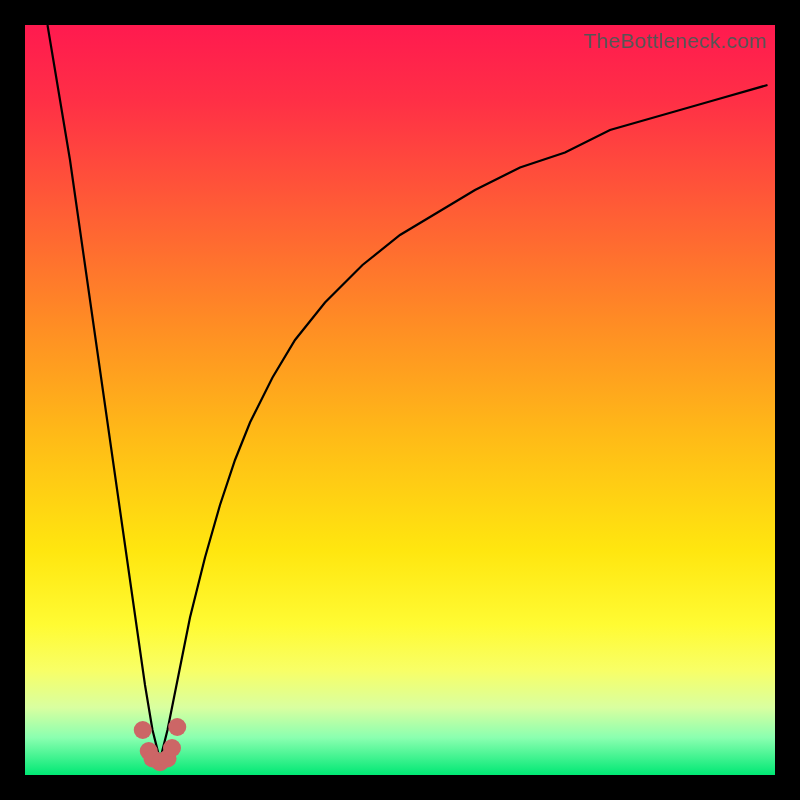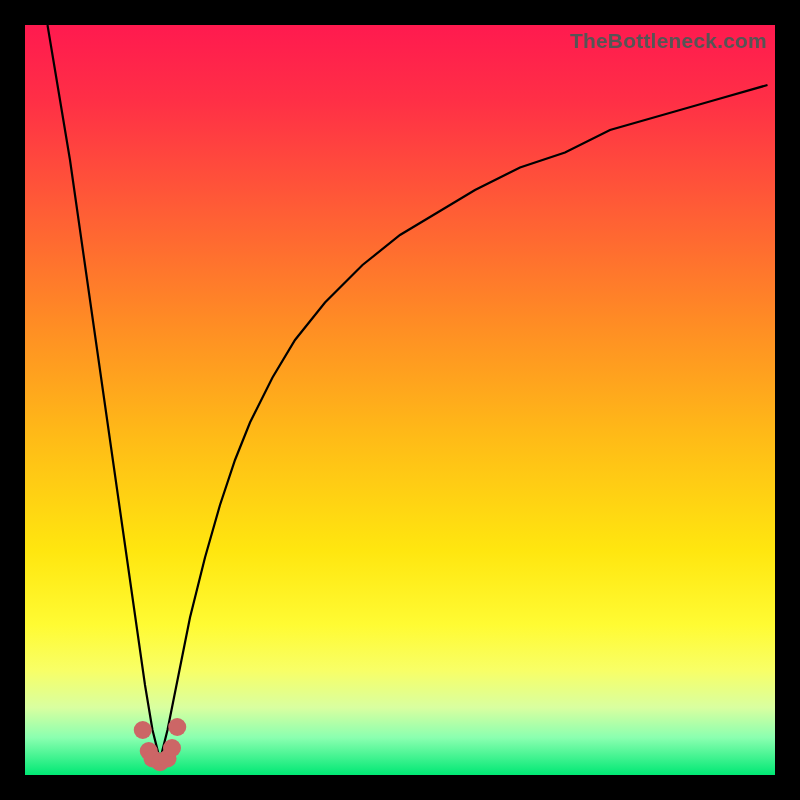--- a/index.html
+++ b/index.html
@@ -32,21 +32,21 @@
     left: 0;
     top: 0;
     width: 100%;
     height: 100%;
   }
   .watermark {
     position: absolute;
     top: 4px;
     right: 8px;
     font-size: 21px;
-    font-weight: 700;
+    font-weight: 400;
     color: #555;
     letter-spacing: 0.2px;
   }
   svg.curves {
     position: absolute;
     left: 0;
     top: 0;
     width: 100%;
     height: 100%;
   }

